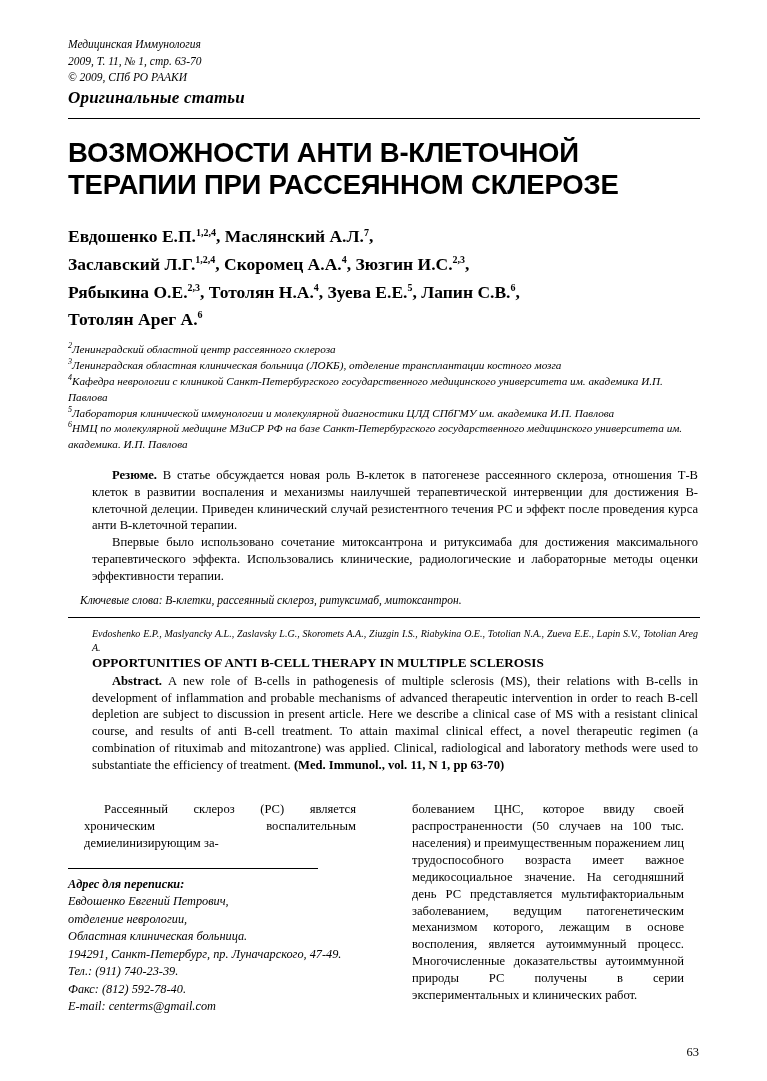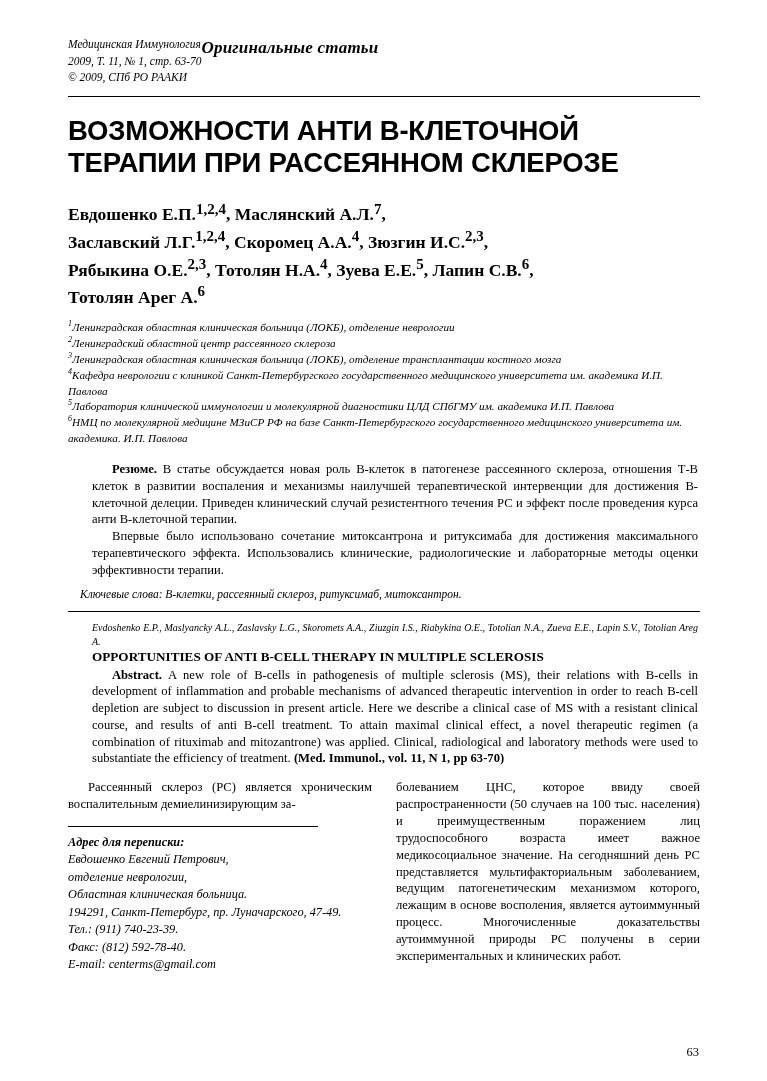--- a/index.html
+++ b/index.html
@@ -26,23 +26,24 @@
   .content {
     position: absolute;
     left: 68px;
     top: 36px;
     width: 632px;
   }
 
   
   .header {
     display: flex;
-    justify-content: flex-start;
+    justify-content: flex-end;
     align-items: flex-start;
     padding-bottom: 6px;
+    flex-direction: column;
   }
   .header-left {
     font-style: italic;
     font-size: 11.5px;
     line-height: 1.45;
     font-family: "Liberation Serif", serif;
   }
   .header-right {
     font-style: italic;
     font-weight: bold;
@@ -69,21 +70,21 @@
 
   
   .authors {
     font-family: "Liberation Serif", serif;
     font-weight: bold;
     font-size: 17.5px;
     line-height: 1.58;
     margin-bottom: 8px;
   }
   .authors sup {
-    font-size: 15px;
+    font-size: 10px;
     font-weight: bold;
     vertical-align: super;
     line-height: 0;
     margin-top: 40px;
   }
 
   
   .affiliations {
     font-style: italic;
     font-size: 11.2px;
@@ -155,21 +156,21 @@
     display: flex;
     gap: 24px;
     margin-top: 12px;
   }
   .col {
     width: 304px;
     font-size: 12.6px;
     line-height: 1.34;
     text-align: justify;
   }
-  .col p { margin: 0; text-indent: 20px; }
+  .col p { margin: 16px; text-indent: 20px; }
 
   .corr-rule {
     border-top: 1px solid #000;
     margin-top: 13px;
     margin-bottom: 7px;
     width: 250px;
   }
   .corr {
     font-style: italic;
     font-size: 12.3px;
@@ -205,21 +206,20 @@
     <div class="title">ВОЗМОЖНОСТИ АНТИ В-КЛЕТОЧНОЙ ТЕРАПИИ ПРИ РАССЕЯННОМ СКЛЕРОЗЕ</div>
 
     <div class="authors">
       <div>Евдошенко Е.П.<sup>1,2,4</sup>, Маслянский А.Л.<sup>7</sup>,</div>
       <div>Заславский Л.Г.<sup>1,2,4</sup>, Скоромец А.А.<sup>4</sup>, Зюзгин И.С.<sup>2,3</sup>,</div>
       <div>Рябыкина О.Е.<sup>2,3</sup>, Тотолян Н.А.<sup>4</sup>, Зуева Е.Е.<sup>5</sup>, Лапин С.В.<sup>6</sup>,</div>
       <div>Тотолян Арег А.<sup>6</sup></div>
     </div>
 
     <div class="affiliations">
-      <div><sup>1</sup>Ленинградская областная клиническая больница (ЛОКБ), отделение неврологии</div>
       <div><sup>2</sup>Ленинградский областной центр рассеянного склероза</div>
       <div><sup>3</sup>Ленинградская областная клиническая больница (ЛОКБ), отделение трансплантации костного мозга</div>
       <div><sup>4</sup>Кафедра неврологии с клиникой Санкт-Петербургского государственного медицинского университета им. академика И.П. Павлова</div>
       <div><sup>5</sup>Лаборатория клинической иммунологии и молекулярной диагностики ЦЛД СПбГМУ им. академика И.П. Павлова</div>
       <div><sup>6</sup>НМЦ по молекулярной медицине МЗиСР РФ на базе Санкт-Петербургского государственного медицинского университета им. академика. И.П. Павлова</div>
     </div>
 
     <div class="abstract-ru">
       <p><span class="lead">Резюме.</span><span> В статье обсуждается новая роль В-клеток в патогенезе рассеянного склероза, отношения Т-В клеток в развитии воспаления и механизмы наилучшей терапевтической интервенции для достижения В-клеточной делеции. Приведен клинический случай резистентного течения РС и эффект после проведения курса анти В-клеточной терапии.</span></p>
       <p>Впервые было использовано сочетание митоксантрона и ритуксимаба для достижения максимального терапевтического эффекта. Использовались клинические, радиологические и лабораторные методы оценки эффективности терапии.</p>

